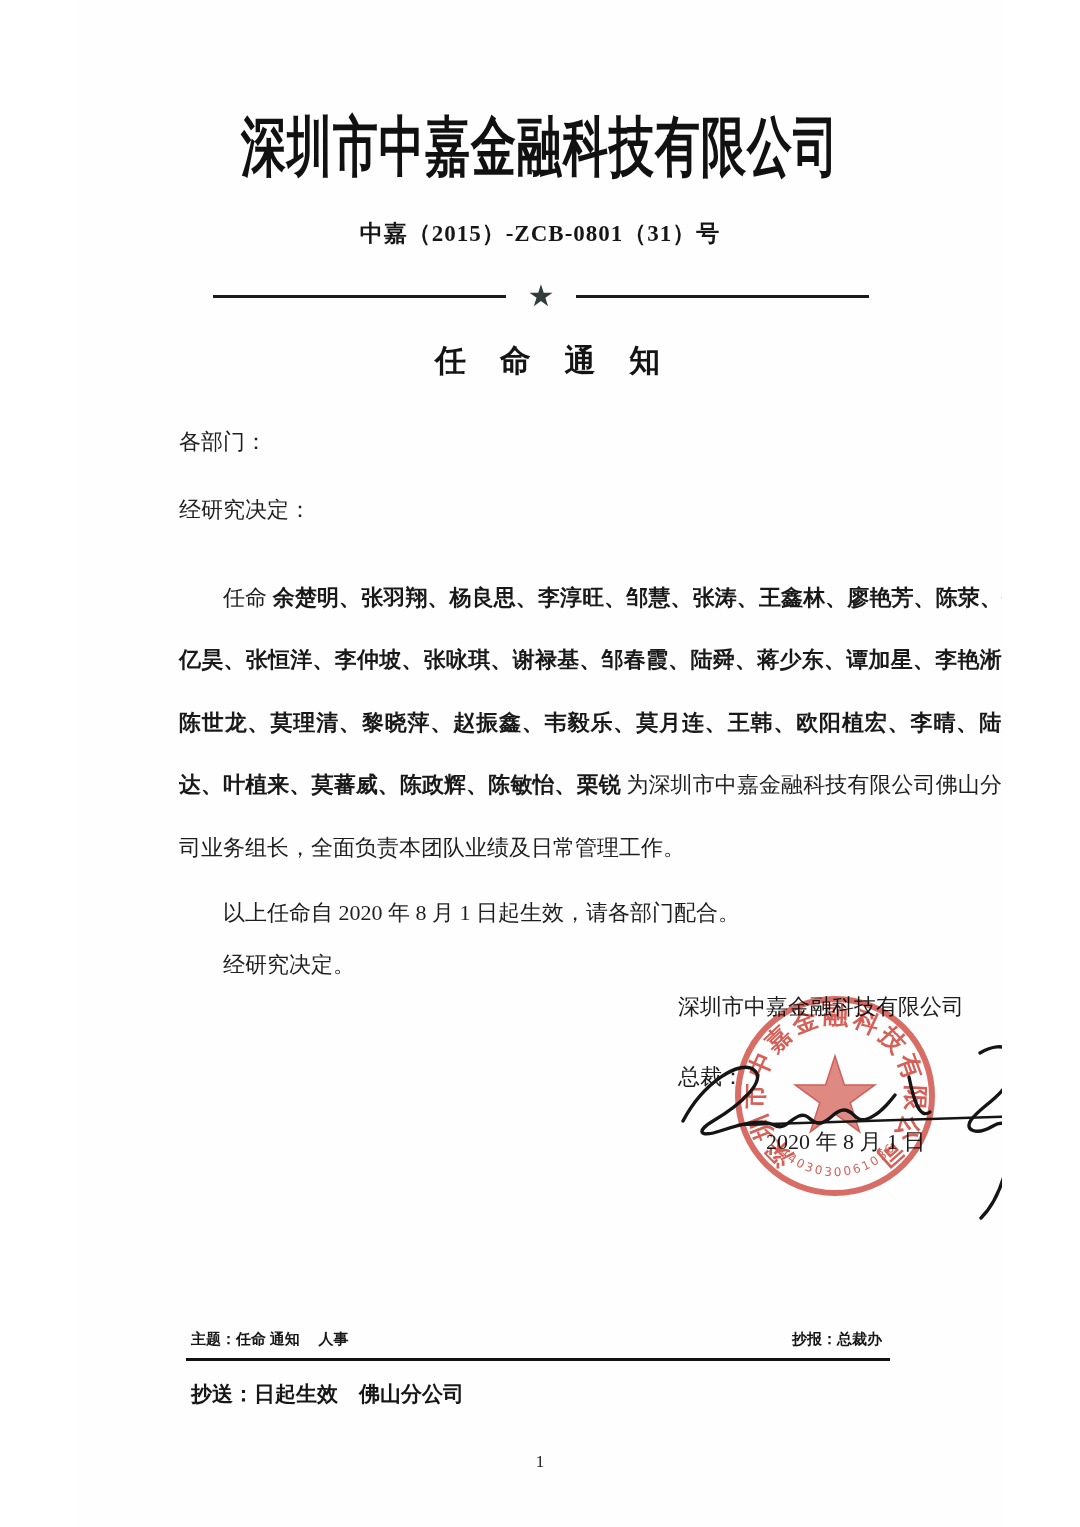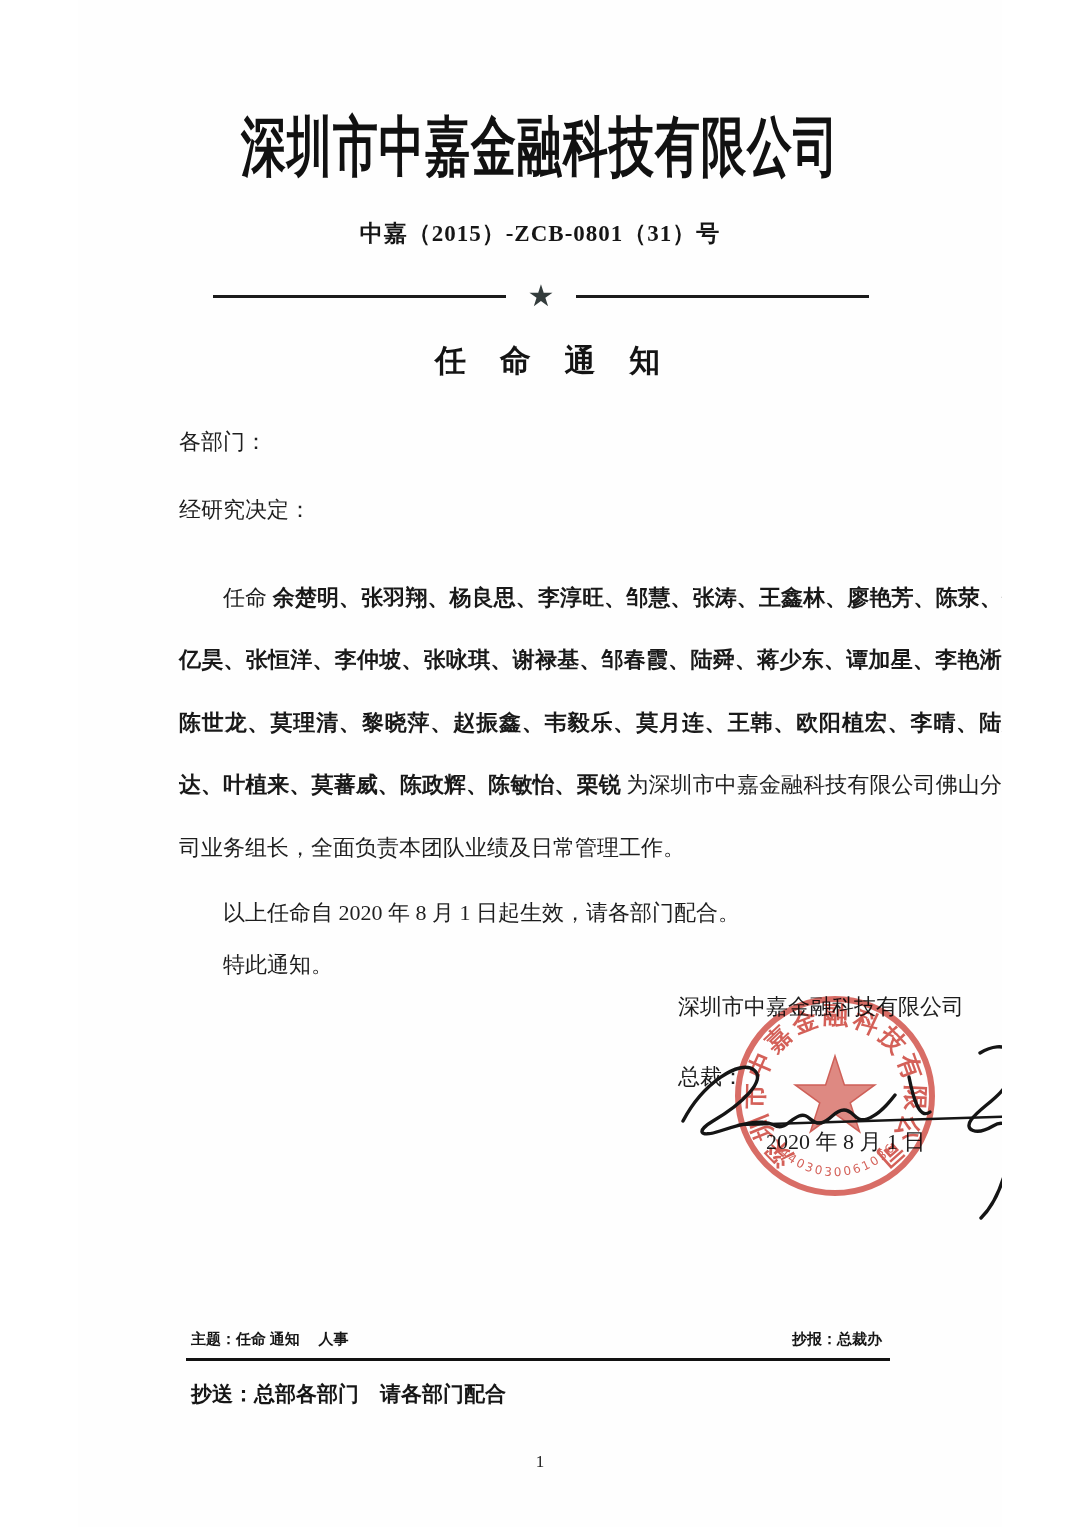--- a/index.html
+++ b/index.html
@@ -124,21 +124,21 @@
   <div class="doc-title">任 命 通 知</div>
 
   <p class="body-text p-salutation">各部门：</p>
 
   <p class="body-text p-intro">经研究决定：</p>
 
   <p class="body-text p-appoint"><span>任命 </span><b>余楚明、张羽翔、杨良思、李淳旺、邹慧、张涛、王鑫林、廖艳芳、陈荥、焦亿昊、张恒洋、李仲坡、张咏琪、谢禄基、邹春霞、陆舜、蒋少东、谭加星、李艳淅、陈世龙、莫理清、黎晓萍、赵振鑫、韦毅乐、莫月连、王韩、欧阳植宏、李晴、陆万达、叶植来、莫蕃威、陈政辉、陈敏怡、栗锐</b><span> 为深圳市中嘉金融科技有限公司佛山分公司业务组长，全面负责本团队业绩及日常管理工作。</span></p>
 
   <p class="body-text p-effective">以上任命自 2020 年 8 月 1 日起生效，请各部门配合。</p>
 
-  <p class="body-text p-closing">特此通知。</p>
+  <p class="body-text p-closing">经研究决定。</p>
 
   <div class="sig-company">深圳市中嘉金融科技有限公司</div>
   <div class="sig-role">总裁：</div>
   <div class="sig-date">2020 年 8 月 1 日</div>
 
   <svg class="seal" viewBox="0 0 212 212" xmlns="http://www.w3.org/2000/svg">
     <defs>
       <path id="ringPath" d="M 65.6,165.4 A 72,72 0 1 1 146.4,165.4" fill="none"></path>
       <path id="codePath" d="M 44.7,157.4 A 80,80 0 0 0 167.3,157.4" fill="none"></path>
     </defs>
@@ -161,17 +161,17 @@
     </g>
   </svg>
 
   <div class="footer-row1">
     <span>主题：任命 通知　 人事</span>
     <span>抄报：总裁办</span>
   </div>
 
   <div class="footer-line"></div>
 
-  <div class="footer-row2">抄送：总部各部门　请各部门配合</div>
+  <div class="footer-row2">抄送：日起生效　佛山分公司</div>
 
   <div class="page-number">1</div>
 
 </div>
 
 </body></html>

